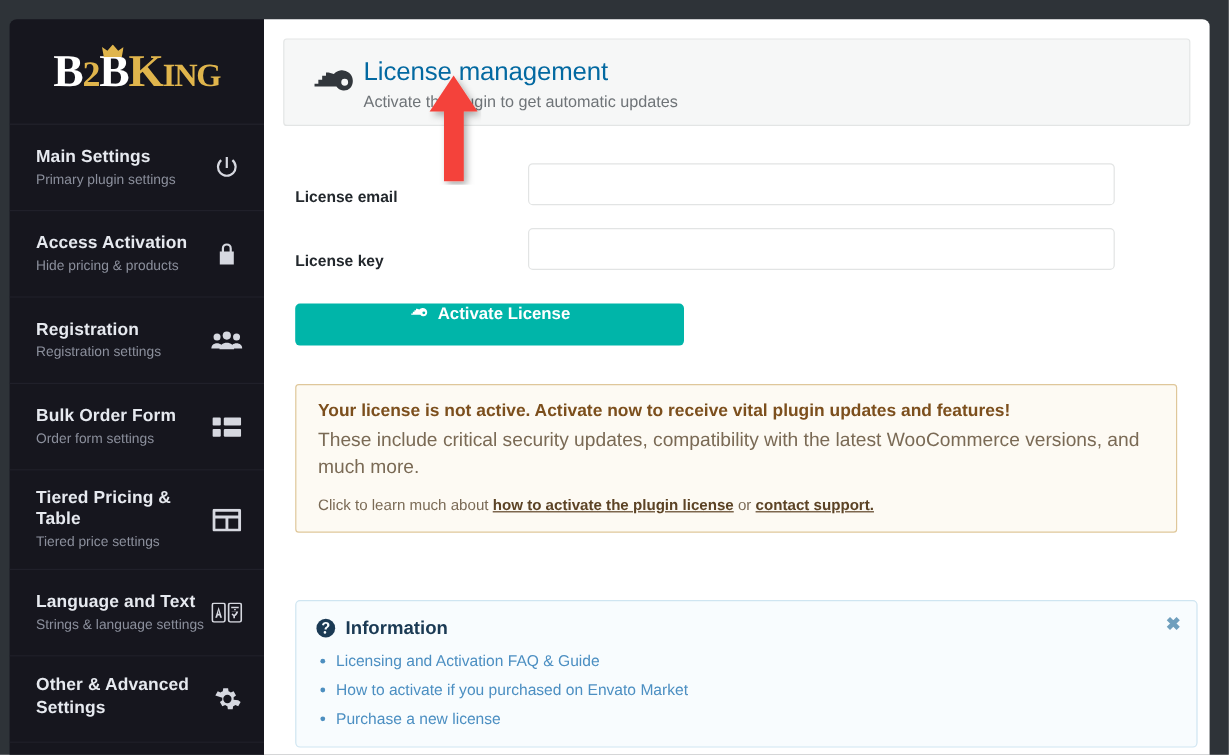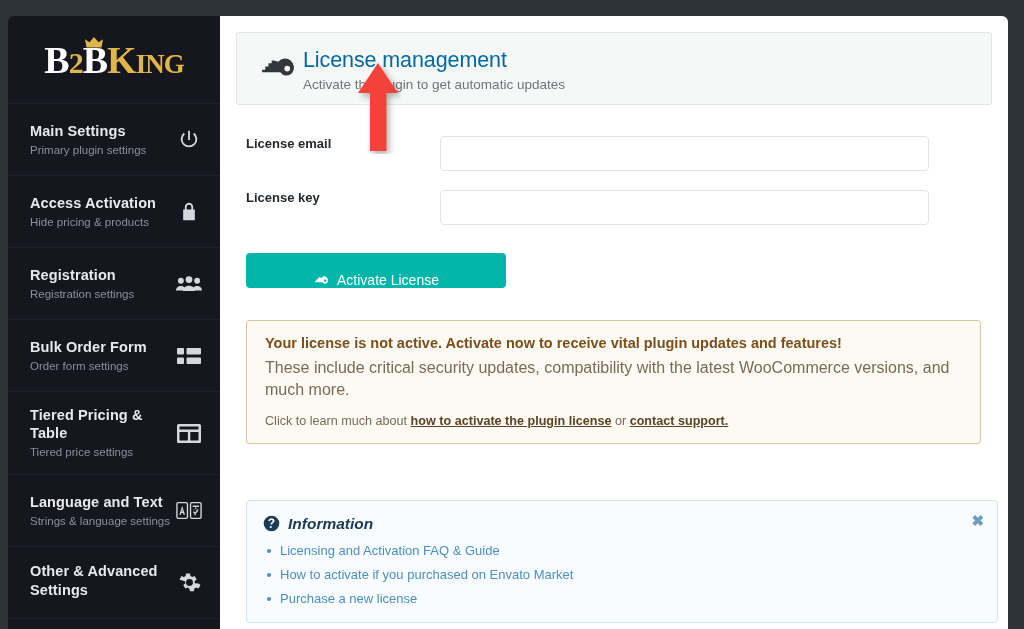--- a/index.html
+++ b/index.html
@@ -154,21 +154,21 @@
     font-size: 13.5px;
     color: #6f7478;
     margin-top: 3px;
   }
 
   
   #form-area { padding: 12px 0 0 10px; }
 
   .field-row {
     display: flex;
-    align-items: flex-start;
+    align-items: flex-end;
     margin-top: 19px;
   }
   .field-label {
     width: 194px;
     flex: 0 0 194px;
     font-size: 13px;
     font-weight: bold;
     color: #23282d;
   }
   .field-input {
@@ -179,31 +179,31 @@
     background: #fff;
     font-family: "Liberation Sans", sans-serif;
     font-size: 13px;
     color: #23282d;
     padding: 0 10px;
     outline: none;
   }
 
   #activate-button {
     margin-top: 28px;
-    width: 260px;
+    width: 324px;
     height: 35px;
     background: #00b5a9;
     border: none;
     border-radius: 4px;
     color: #ffffff;
     font-family: "Liberation Sans", sans-serif;
     font-size: 14px;
-    font-weight: normal;
-    display: flex;
-    align-items: flex-end;
+    font-weight: bold;
+    display: flex;
+    align-items: flex-start;
     justify-content: center;
     gap: 9px;
     cursor: pointer;
   }
   #activate-button svg { display: block; }
 
   
   #license-notice {
     margin: 32px 0 0 0;
     background: #fdfaf3;
@@ -242,21 +242,20 @@
     border: 1px solid #cfe5f1;
     border-radius: 4px;
     padding: 14px 16px 16px 16px;
     width: 752px;
     position: relative;
   }
   #info-header {
     display: flex;
     align-items: center;
     gap: 8px;
-    font-style: italic;
   }
   #info-header svg { display: block; }
   #info-title {
     color: #1b3a54;
     font-size: 15.5px;
     font-weight: bold;
   }
   #info-close {
     position: absolute;
     right: 13px;

